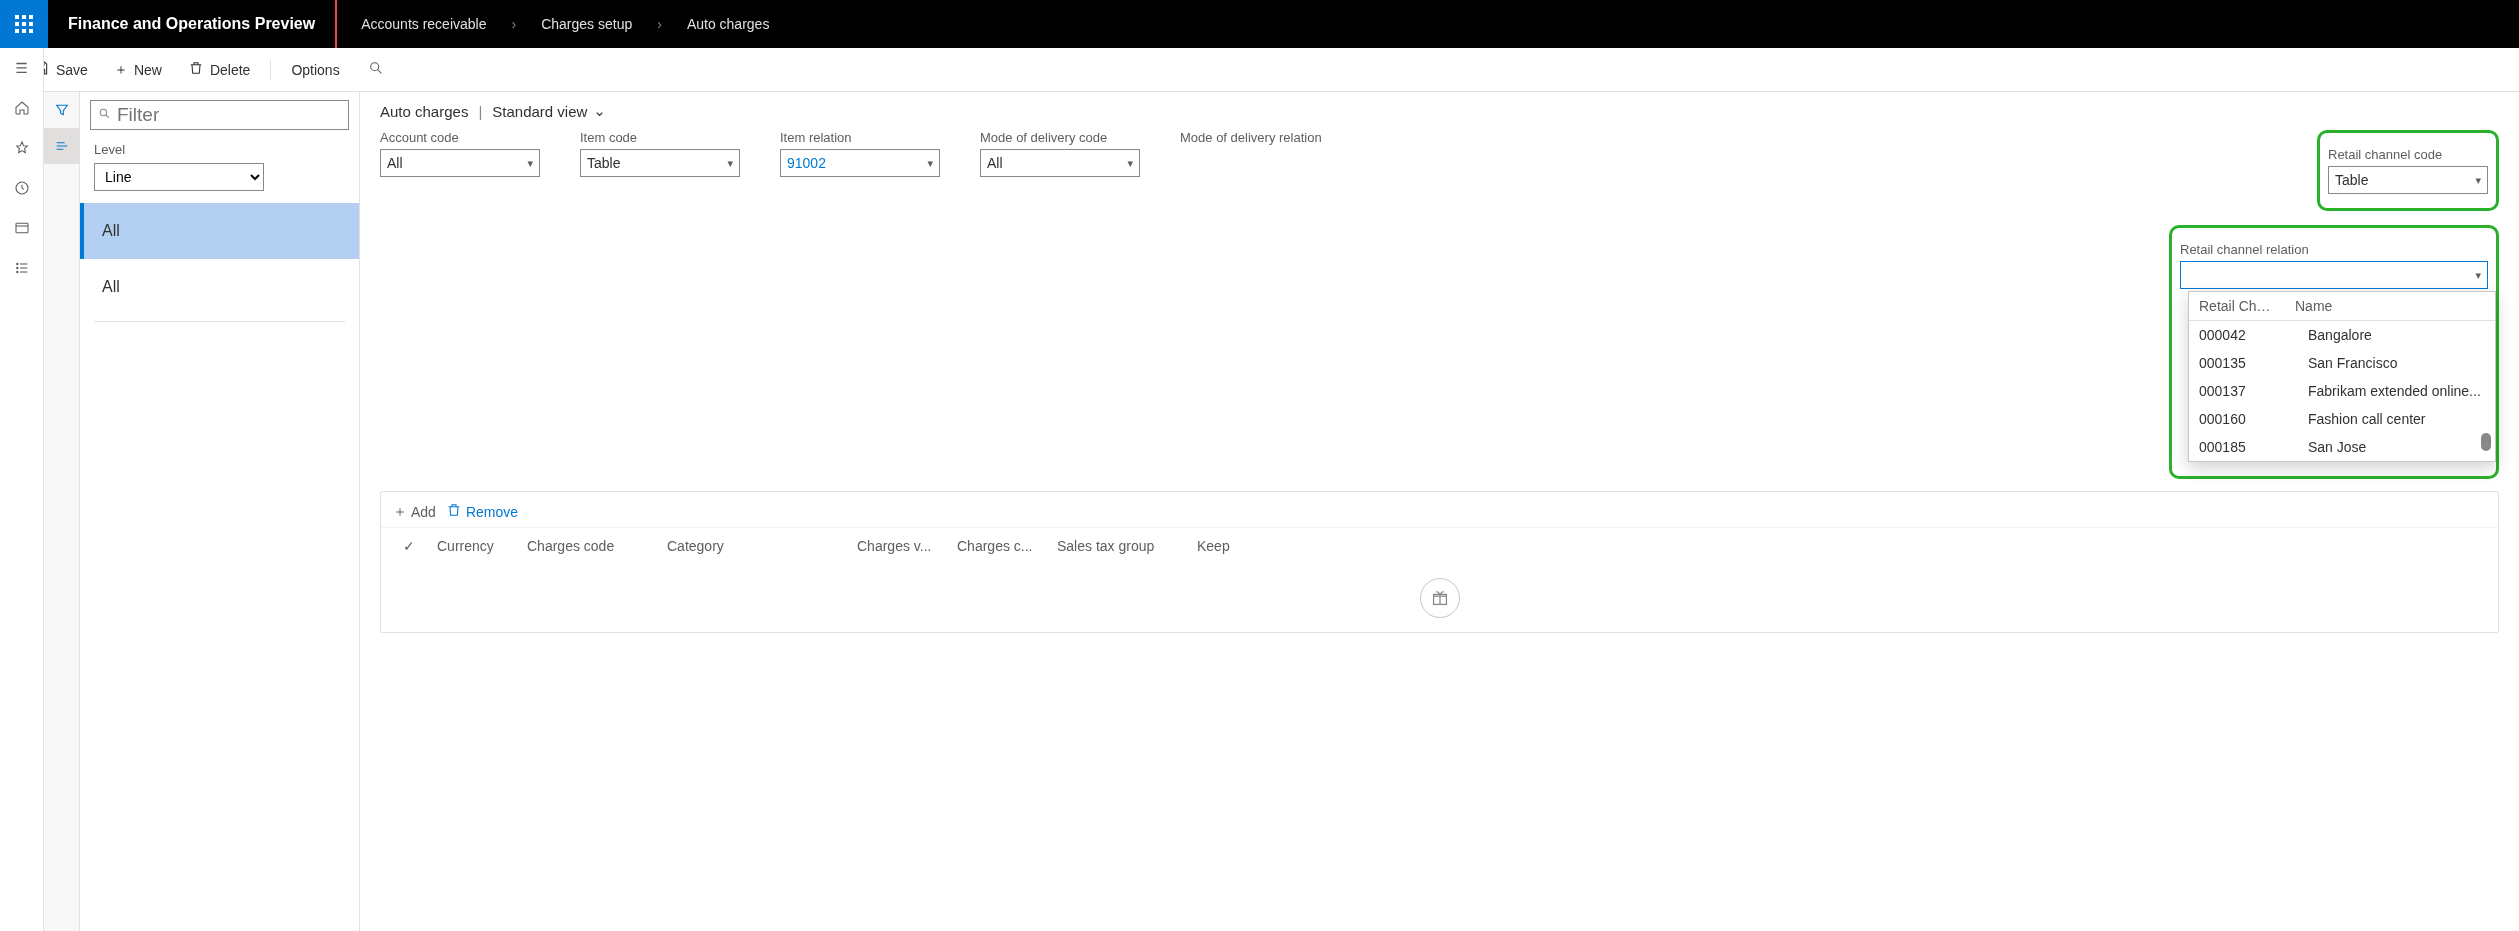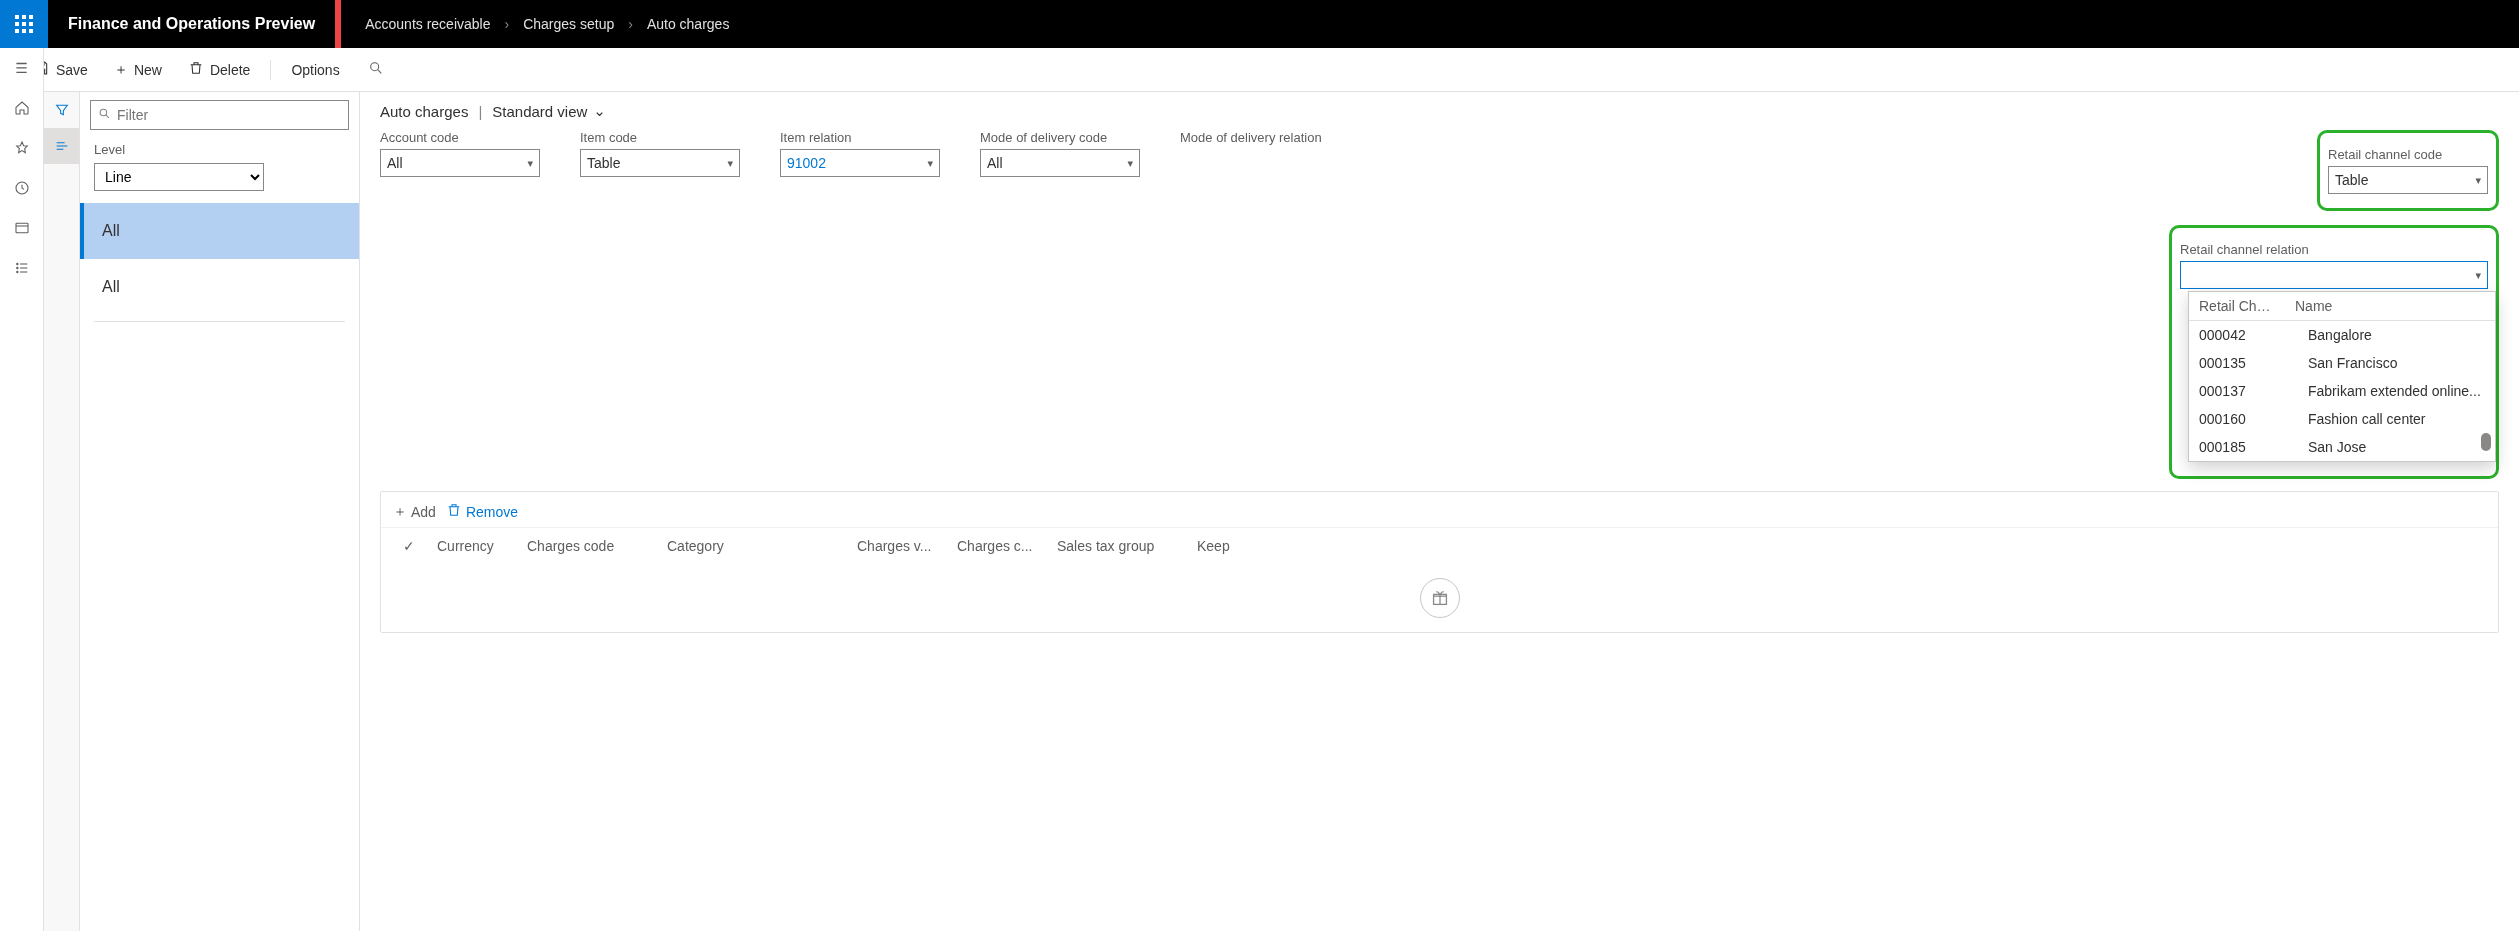--- a/index.html
+++ b/index.html
@@ -3,22 +3,22 @@
 <meta charset="utf-8">
 <style>
 * { box-sizing: border-box; margin: 0; padding: 0; font-family: "Segoe UI", Arial, sans-serif; }
 body { font-size: 14px; color: #323130; background: #fff; overflow: hidden; }
 
 
 .topbar { height: 48px; background: #000; color: #fff; display: flex; align-items: center; }
 .waffle { width: 48px; height: 48px; background: #0078d4; display: flex; align-items: center; justify-content: center; }
 .waffle-grid { display: grid; grid-template-columns: repeat(3,4px); grid-template-rows: repeat(3,4px); gap: 3px; }
 .waffle-grid span { background: #fff; width: 4px; height: 4px; }
-.brand { font-weight: 600; font-size: 16px; padding: 0 20px; border-right: 6px solid #ef4444; height: 100%; display: flex; align-items: center; }
-.breadcrumbs { display: flex; align-items: center; gap: 14px; padding-left: 24px; font-size: 14px; color: #e0e0e0; }
+.brand { font-weight: 600; font-size: 16px; padding: 0 20px; border-right: 2px solid #ef4444; height: 100%; display: flex; align-items: center; }
+.breadcrumbs { display: flex; align-items: center; gap: 25px; padding-left: 24px; font-size: 14px; color: #e0e0e0; }
 .breadcrumbs .sep { color: #888; }
 
 
 .cmdbar { height: 44px; border-bottom: 1px solid #e1e1e1; display: flex; align-items: center; padding-left: 24px; gap: 6px; }
 .cmdbtn { display: flex; align-items: center; gap: 6px; padding: 6px 10px; cursor: pointer; color: #323130; }
 .cmdbtn .ico { font-size: 14px; }
 .cmdbar .sep { width: 1px; height: 20px; background: #e1e1e1; margin: 0 4px; }
 .opt { font-weight: 400; }
 .search-ico { margin-left: 12px; color: #605e5c; font-size: 16px; cursor: pointer; }
 
@@ -27,21 +27,21 @@
 .leftrail .rail-item { height: 40px; display: flex; align-items: center; justify-content: center; cursor: pointer; color: #605e5c; }
 
 
 .rail2 { position: absolute; top: 92px; bottom: 0; left: 44px; width: 36px; background: #f8f8f8; border-right: 1px solid #e1e1e1; }
 .rail2 .r2-item { height: 36px; display: flex; align-items: center; justify-content: center; cursor: pointer; color: #605e5c; }
 .rail2 .r2-item.active { background: #e1dfdd; }
 
 
 .listpanel { position: absolute; top: 92px; bottom: 0; left: 80px; width: 280px; border-right: 1px solid #e1e1e1; padding: 8px 0; }
 .filterbox { margin: 0 10px 10px 10px; position: relative; }
-.filterbox input { width: 100%; height: 30px; border: 1px solid #8a8886; padding: 0 8px 0 26px; font-size: 14px; }
+.filterbox input { width: 100%; height: 30px; border: 1px solid #8a8886; padding: 0 8px 0 26px; font-size: 19px; }
 .filterbox .fico { position: absolute; left: 8px; top: 7px; color: #8a8886; font-size: 13px; }
 .lvl-label { padding: 2px 14px; font-size: 13px; color: #605e5c; }
 .lvl-select { margin: 4px 14px 12px 14px; }
 .lvl-select select { width: 170px; height: 28px; border: 1px solid #8a8886; padding: 0 6px; background: #fff; }
 .list-item { height: 56px; display: flex; align-items: center; padding: 0 18px; cursor: pointer; font-size: 16px; border-left: 4px solid transparent; }
 .list-item.selected { background: #b3d0f2; border-left: 4px solid #0078d4; }
 .listpanel hr { border: none; border-top: 1px solid #e1e1e1; margin: 6px 14px; }
 
 
 .main { position: absolute; top: 92px; bottom: 0; left: 360px; right: 0; padding: 10px 20px; overflow: auto; }

